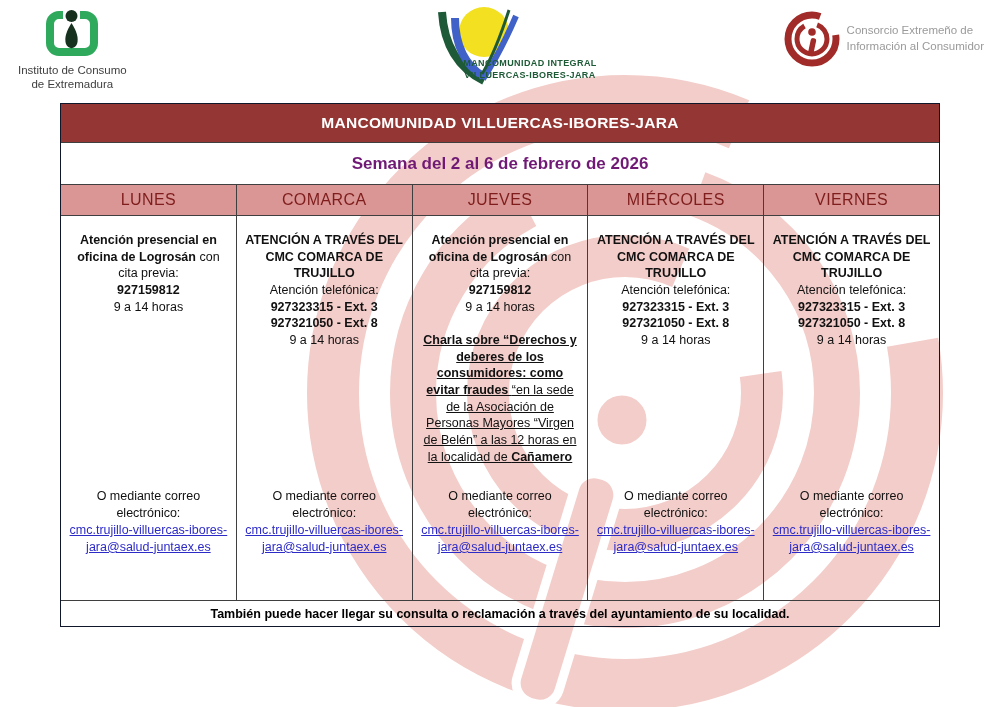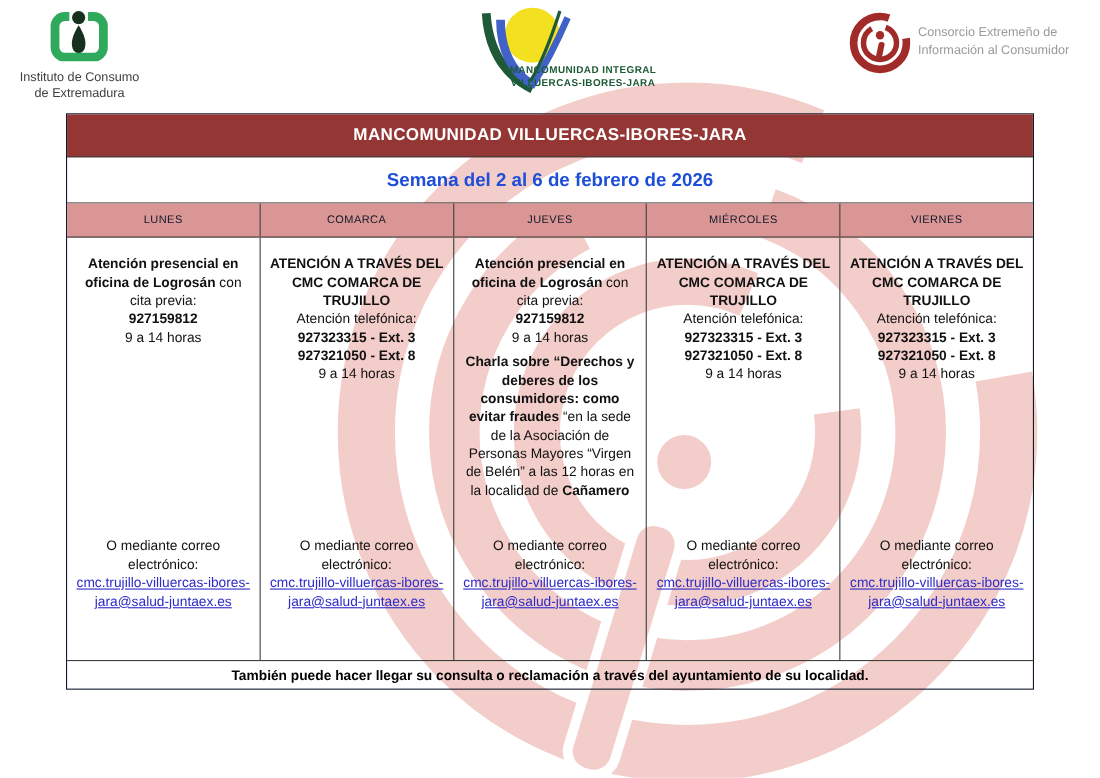--- a/index.html
+++ b/index.html
@@ -16,56 +16,56 @@
 
   
   .logo-left { position: absolute; left: 18px; top: 8px; z-index: 2; text-align: center; }
   .logo-left .caption { margin-top: 3px; font-size: 11.5px; color: #3f3f3f; line-height: 1.25; }
   .logo-center { position: absolute; left: 412px; top: 4px; width: 190px; z-index: 2; }
   .logo-center .caption {
     position: absolute; left: 38px; top: 53px; width: 160px;
     font-size: 9px; font-weight: bold; color: #1d5a36; letter-spacing: .4px;
     line-height: 1.35; text-align: center;
   }
-  .logo-right { position: absolute; right: 28px; top: 10px; display: flex; align-items: center; z-index: 2; }
+  .logo-right { position: absolute; right: 16px; top: 10px; display: flex; align-items: center; z-index: 2; }
   .logo-right .caption { margin-left: 6px; font-size: 11.5px; color: #9a9a9a; line-height: 1.35; }
 
   
   .sched { position: absolute; left: 60px; top: 103px; width: 880px; z-index: 1;
            border: 1px solid #0f172a; }
   .row-title {
     height: 39px; background: var(--header-bg, #943634); color: #fff;
     display: flex; align-items: center; justify-content: center;
     font-size: 15.5px; font-weight: bold; letter-spacing: .3px;
     border-bottom: 1px solid #3f3f3f;
   }
   .row-subtitle {
     height: 42px; display: flex; align-items: center; justify-content: center;
-    font-size: 17px; font-weight: bold; color: #1d4ed8;
+    font-size: 17px; font-weight: bold; color: #701a75;
     border-bottom: 1px solid #3f3f3f; background: transparent;
   }
   .row-days { display: flex; height: 31px; background: var(--day-bg, #d99694);
               border-bottom: 1px solid #3f3f3f; }
   .day-cell {
     flex: 1; display: flex; align-items: center; justify-content: center;
-    font-size: 10px; color: #0f172a; letter-spacing: .4px;
+    font-size: 16px; color: #7f1d1d; letter-spacing: .4px;
     border-right: 1px solid #3f3f3f;
   }
   .day-cell:last-child { border-right: none; }
 
   .row-content { display: flex; height: 385px; border-bottom: 1px solid #3f3f3f; }
   .content-col {
     flex: 1; border-right: 1px solid #3f3f3f;
     padding: 16px 6px 0 6px; text-align: center;
     font-size: 12.5px; color: #111; line-height: 1.33;
   }
   .content-col:last-child { border-right: none; }
   .col-top { min-height: 256px; }
   .b { font-weight: bold; }
-  .charla-block { margin-top: 6px; }
+  .charla-block { margin-top: 17px; text-decoration: underline; }
   .email-label { }
   .email-link {
     display: inline-block; margin-top: 1px;
     color: var(--link-blue, #2d2bc7); text-decoration: underline; cursor: pointer;
     overflow-wrap: break-word; max-width: 168px;
   }
 
   .row-note {
     height: 25px; display: flex; align-items: center; justify-content: center;
     font-size: 12.5px; font-weight: bold; color: #000;

